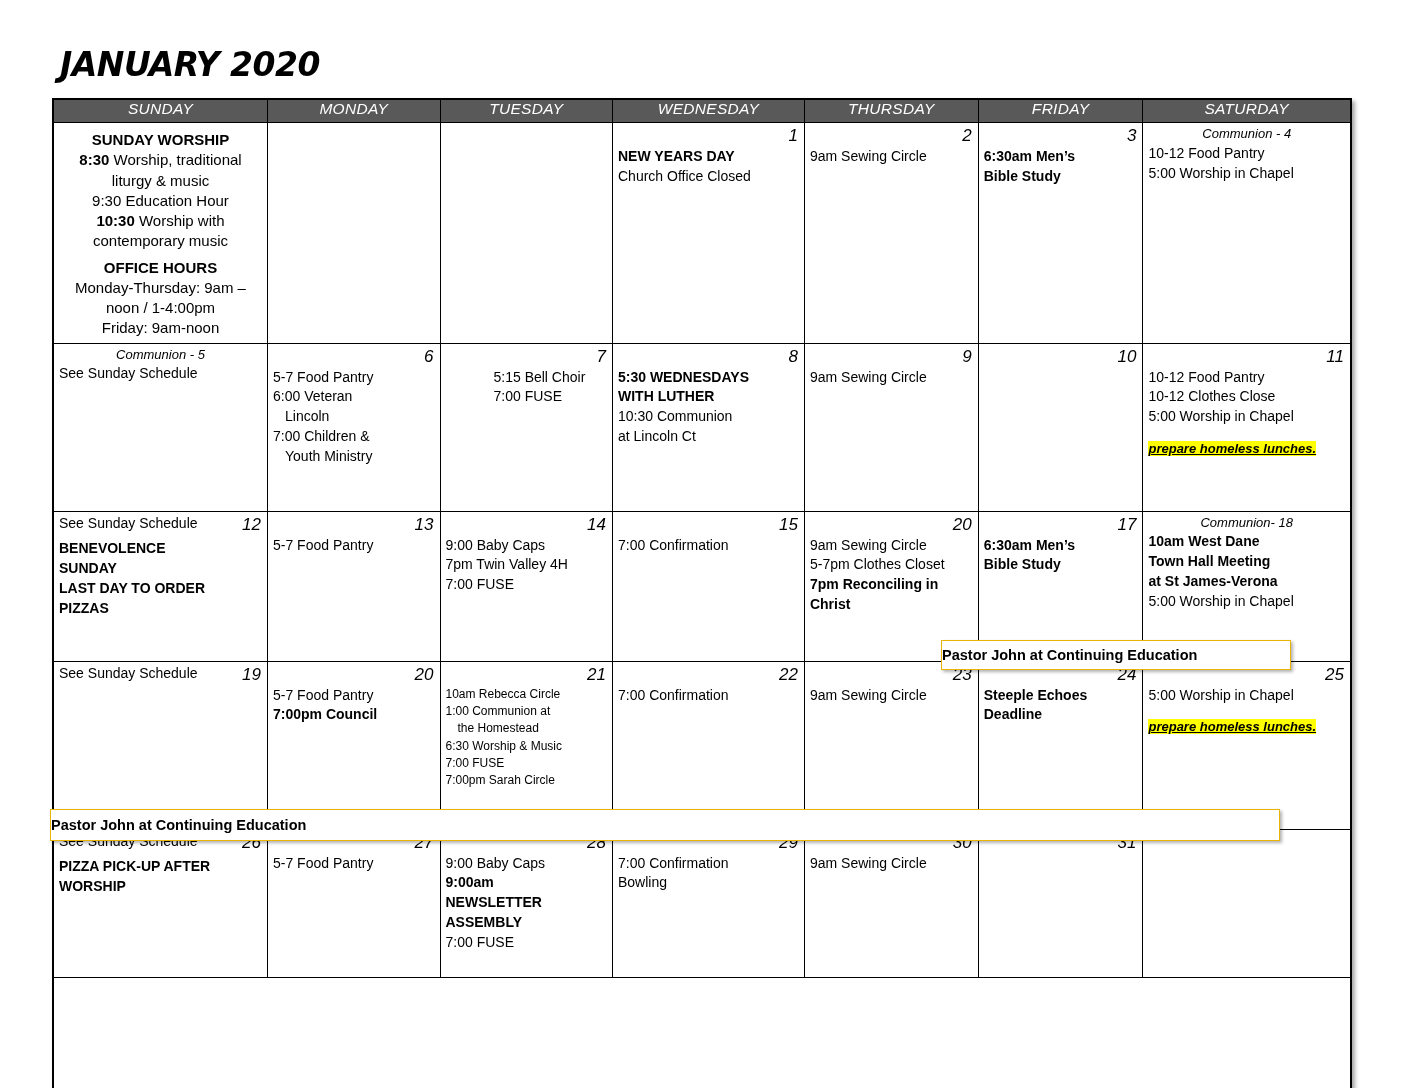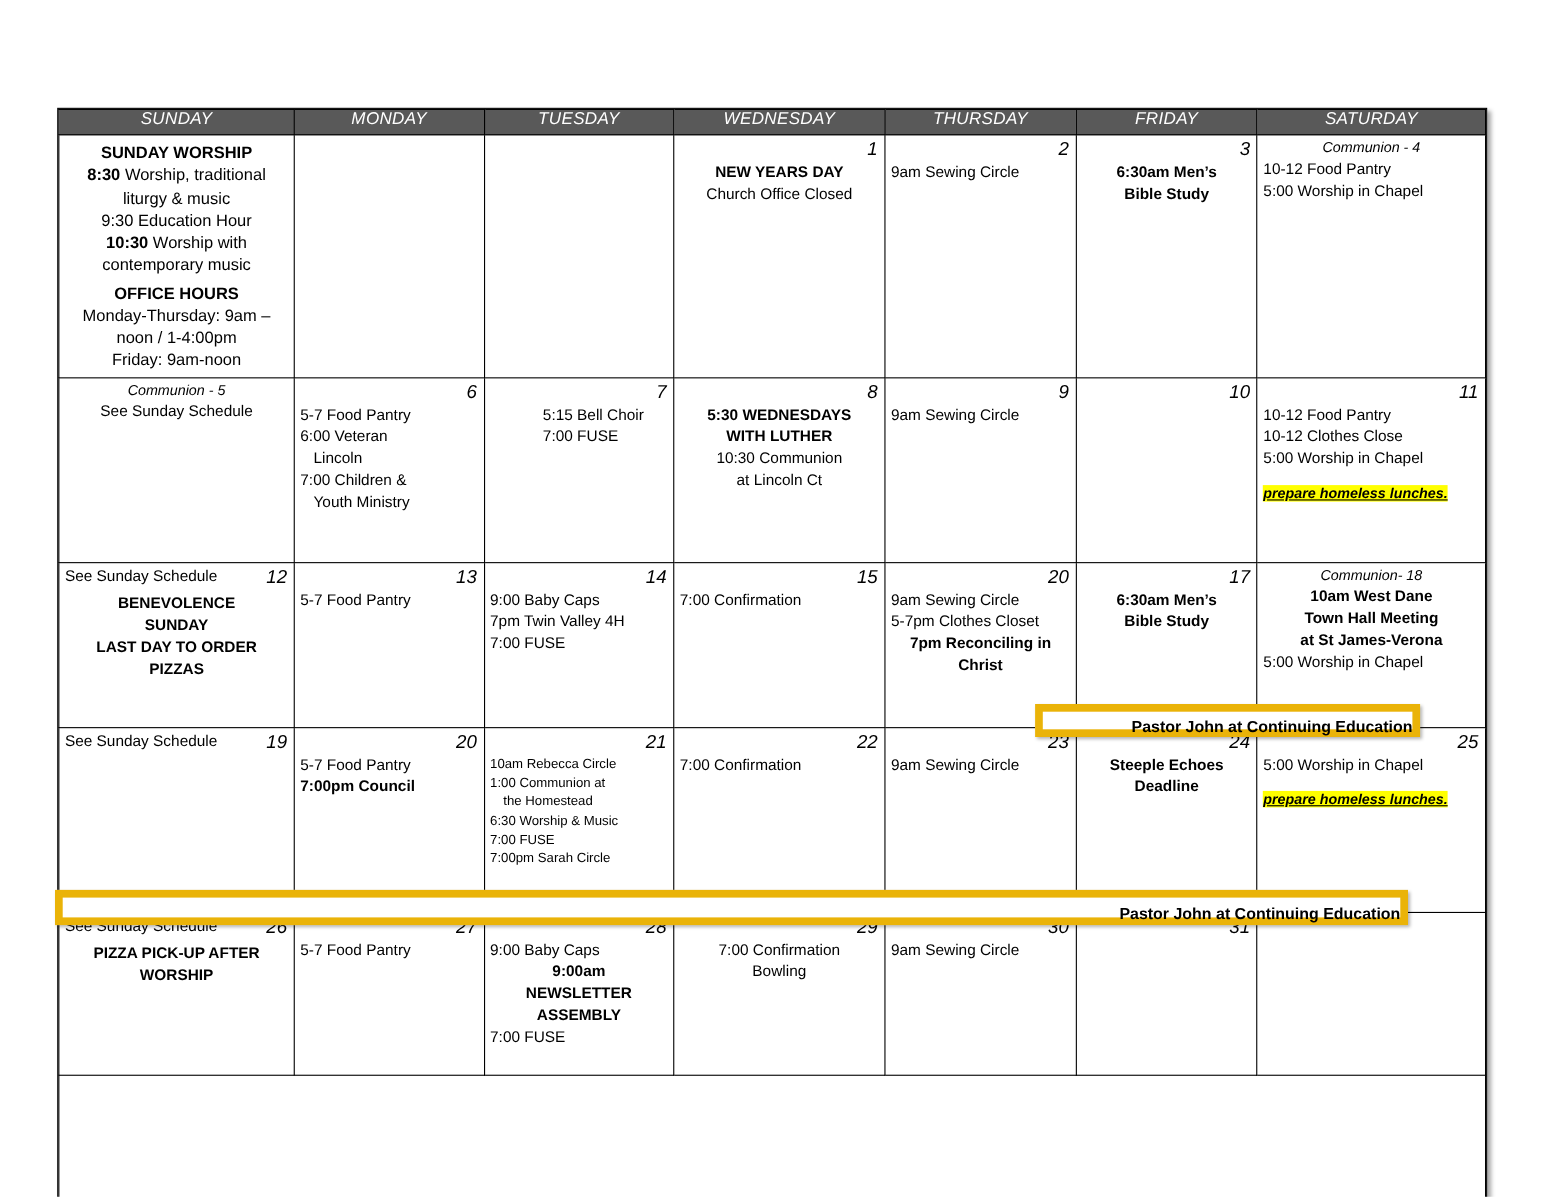--- a/index.html
+++ b/index.html
@@ -93,21 +93,21 @@
     font-size: 17px;
     font-style: italic;
     font-weight: normal;
   }
   .events {
     margin-top: 0;
   }
   .ev {
     margin: 0 0 2px 0;
   }
-  .center { text-align: center; }
+  .center { }
   .bold { font-weight: bold; }
   .ital { }
   .hl {
     background: #ffff00;
     font-style: italic;
     font-weight: bold;
     text-decoration: underline;
     font-size: 13px;
   }
   .communion {
@@ -121,26 +121,26 @@
   }
   .row1 .sunday-block {
     text-align: center;
     font-size: 15px;
     line-height: 1.35;
     padding-top: 4px;
   }
   .u { }
   .banner {
     position: absolute;
-    border: 7px solid #eab308;
+    border: 1px solid #eab308;
     background: #fff;
     box-shadow: 2px 2px 3px rgba(0,0,0,0.3);
     font-weight: bold;
     font-size: 14.5px;
-    text-align: right;
+    text-align: left;
     box-sizing: border-box;
     z-index: 5;
   }
   #banner-top {
     left: 941px;
     top: 640px;
     width: 350px;
     height: 30px;
     line-height: 28px;
   }
@@ -160,20 +160,21 @@
   .bottom-pad td { border: 1px solid #000; }
   .sm { font-size: 12px; }
   .ev.indent { padding-left: 12px; }
 </style>
 </head>
 <body>
 
 <div class="page">
 
   <div class="header">
+    <div class="month-title">JANUARY 2020</div>
   </div>
 
   <div class="cal-wrap">
     <table class="cal">
       <colgroup>
         <col style="width:16.5%">
         <col style="width:13.3%">
         <col style="width:13.3%">
         <col style="width:14.8%">
         <col style="width:13.4%">

